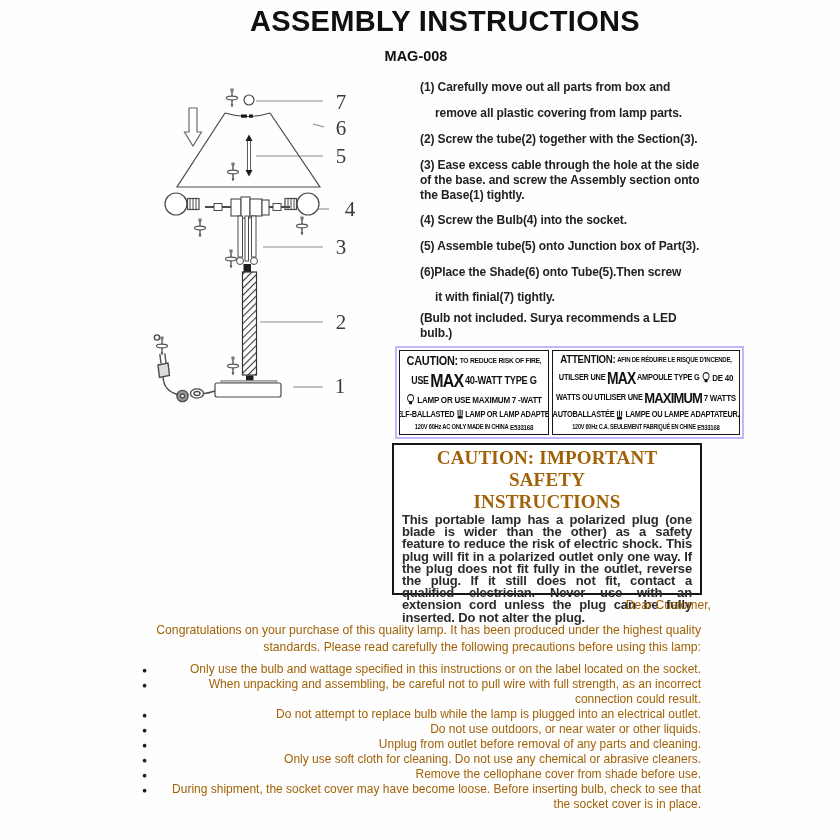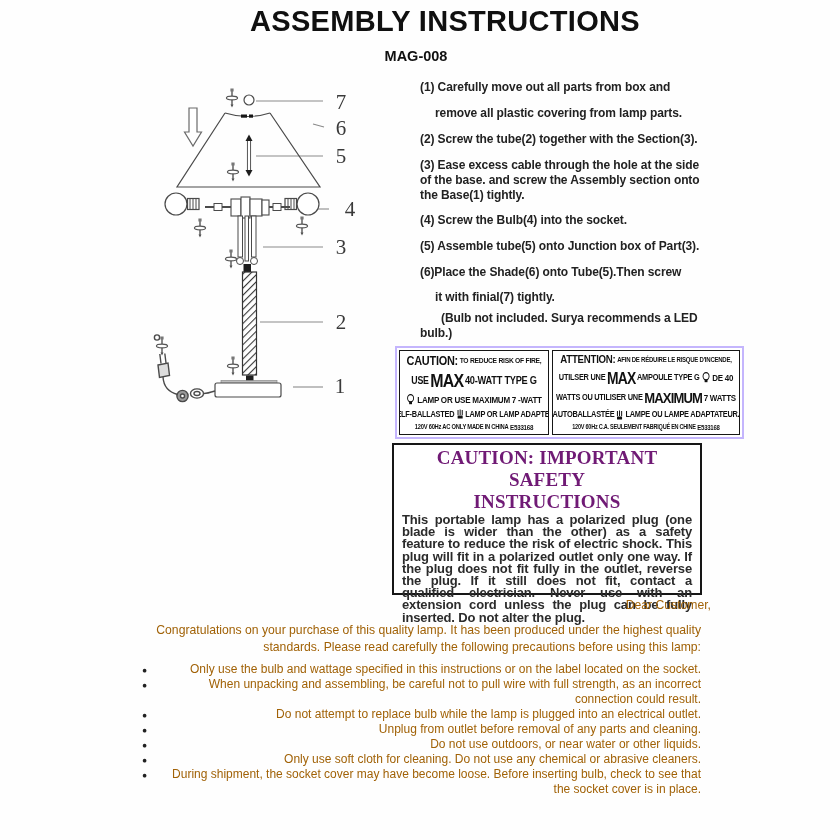--- a/index.html
+++ b/index.html
@@ -17,21 +17,21 @@
     font-size:14.5px; font-weight:bold; color:#101010; }
 
   
   .diagram { position:absolute; left:130px; top:75px; width:270px; height:395px; }
   .callout { font-family:"Liberation Serif", serif; font-size:21px; fill:#3a3a3a; }
 
   
   .instructions { position:absolute; left:420px; top:80px; width:295px;
     font-weight:bold; font-size:12px; color:#222; letter-spacing:-.1px; }
   .instructions .line { line-height:15px; white-space:nowrap; }
-  .gap11 { margin-top:11px; } .gap10 { margin-top:10px; } .gap6 { margin-top:6px;margin-left:21px; }
+  .gap11 { margin-top:11px; } .gap10 { margin-top:10px; } .gap6 { margin-top:6px; }
   .ind { padding-left:15px; }
 
   
   .labels { position:absolute; left:395px; top:346px; width:349px; height:93px;
     box-sizing:border-box; border:2px solid #c4b5fd; background:#fff;
     display:flex; gap:3px; padding:2px; }
   .label { box-sizing:border-box; border:1.5px solid #161616; background:#fff;
     display:flex; flex-direction:column; justify-content:space-between;
     padding:3px 1px; overflow:hidden; }
   .label.en { flex:0 0 44%; }
@@ -48,21 +48,21 @@
   .fr-l2 { font-size:8.8px; } .fr-max { font-size:16.5px; letter-spacing:-1px; }
   .fr-de40 { font-size:9.5px; } .fr-l3 { font-size:8.8px; }
   .fr-maximum { font-size:15.5px; letter-spacing:-1px; } .fr-7w { font-size:9.5px; }
   .fr-l4 { font-size:8.8px; } .fr-l5 { font-size:6.6px; } .fr-cert { font-size:7.2px; }
   .icg { flex:0 0 auto; margin:0 1px; }
 
   
   .safety { position:absolute; left:392px; top:443px; width:310px; height:152px;
     box-sizing:border-box; border:2.5px solid #161616; background:#fff; padding:2px 8px; }
   .safety .t { font-family:"Liberation Serif", serif; font-weight:bold; text-align:center;
-    color:#701a75; font-size:19px; line-height:22px; letter-spacing:.2px; }
+    color:#a16207; font-size:19px; line-height:22px; letter-spacing:.2px; }
   .safety .sbody { margin-top:1px; font-weight:bold; color:#2b2b2b;
     font-size:13px; line-height:12.2px; text-align:justify; letter-spacing:-.15px; }
 
   
   .note { position:absolute; left:133px; top:472px; width:180px;
     font-weight:bold; font-size:11.2px; color:#222; line-height:19px; }
   .madein { margin-top:6px; font-size:12.2px; }
 
   
   .customer { position:absolute; left:133px; top:598px; width:578px; color:#a16207;text-align:right; }
@@ -291,20 +291,21 @@
   </div>
 
 
   <div class="customer">
     <div class="salutation">Dear Customer,</div>
     <div class="intro">Congratulations on your purchase of this quality lamp. It has been produced under the highest quality standards. Please read carefully the following precautions before using this lamp:</div>
     <ul class="bullets">
       <li>Only use the bulb and wattage specified in this instructions or on the label located on the socket.</li>
       <li>When unpacking and assembling, be careful not to pull wire with full strength, as an incorrect connection could result.</li>
       <li>Do not attempt to replace bulb while the lamp is plugged into an electrical outlet.</li>
+      <li>Do not use outdoors, or near water or other liquids.</li>
       <li>Unplug from outlet before removal of any parts and cleaning.</li>
-      <li>Do not use outdoors, or near water or other liquids.</li>
       <li>Only use soft cloth for cleaning. Do not use any chemical or abrasive cleaners.</li>
+      <li>Remove the cellophane cover from shade before use.</li>
       <li>During shipment, the socket cover may have become loose. Before inserting bulb, check to see that the socket cover is in place.</li>
     </ul>
   </div>
 
 </div>
 
 </body></html>

